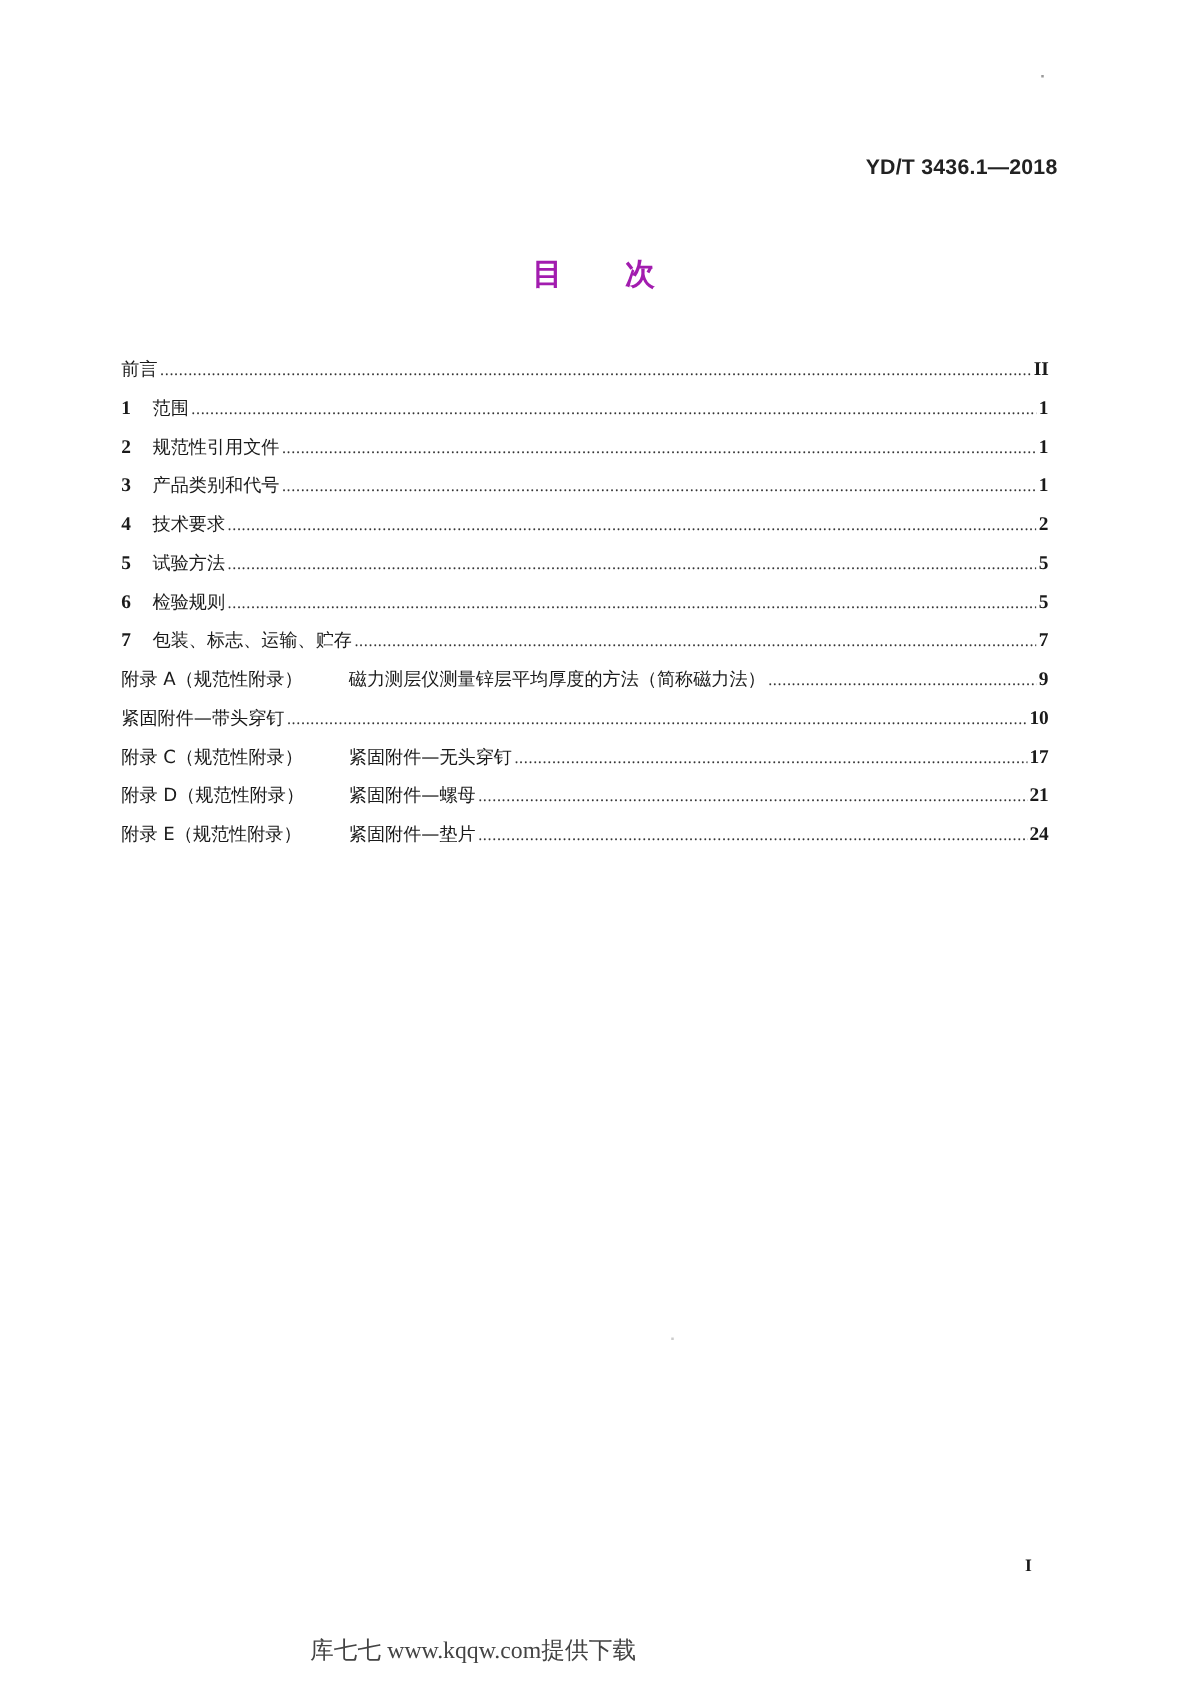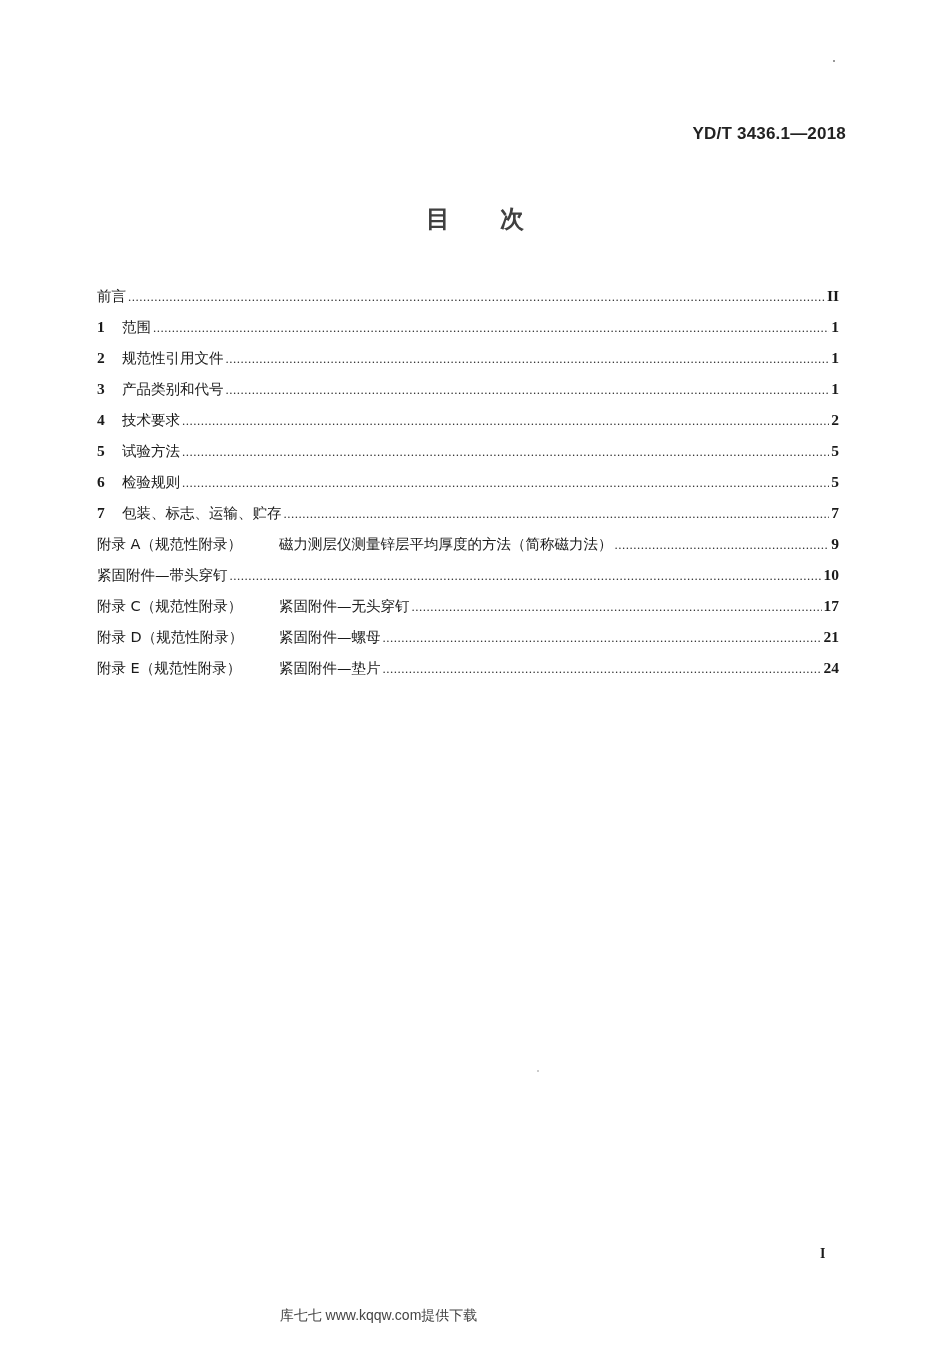--- a/index.html
+++ b/index.html
@@ -27,21 +27,21 @@
     }
     .page-title {
       position: absolute;
       left: 0;
       width: 950px;
       top: 203px;
       text-align: center;
       font-family: "DejaVu Sans", sans-serif;
       font-size: 24px;
       font-weight: bold;
-      color: #404040;
+      color: #a21caf;
     }
     .page-title .t1 { display: inline-block; margin-right: 50px; }
     .toc {
       position: absolute;
       left: 97px;
       top: 280px;
       width: 742px;
     }
     .toc-row {
       display: flex;
@@ -78,38 +78,37 @@
       letter-spacing: 0.5px;
     }
     .toc-dots::before {
       content: "............................................................................................................................................................................................................................................................";
     }
     .toc-page {
       font-family: "Liberation Serif", serif;
       font-weight: bold;
       font-size: 15.5px;
       min-width: 8px;
-      text-align: right;
     }
     .page-number {
       position: absolute;
       left: 820px;
       top: 1246px;
       font-family: "Liberation Serif", serif;
       font-weight: bold;
       font-size: 14px;
     }
     .footer-note {
       position: absolute;
       left: 0;
       width: 757px;
       top: 1307px;
       text-align: center;
-      font-family: Liberation Sans, sans-serif;
-      font-size: 14px;
+      font-family: Liberation Serif, serif;
+      font-size: 19px;
       color: #444;
     }
     .speck {
       position: absolute;
       width: 2px;
       height: 2px;
       background: #999;
     }
   </style>
 </head>

